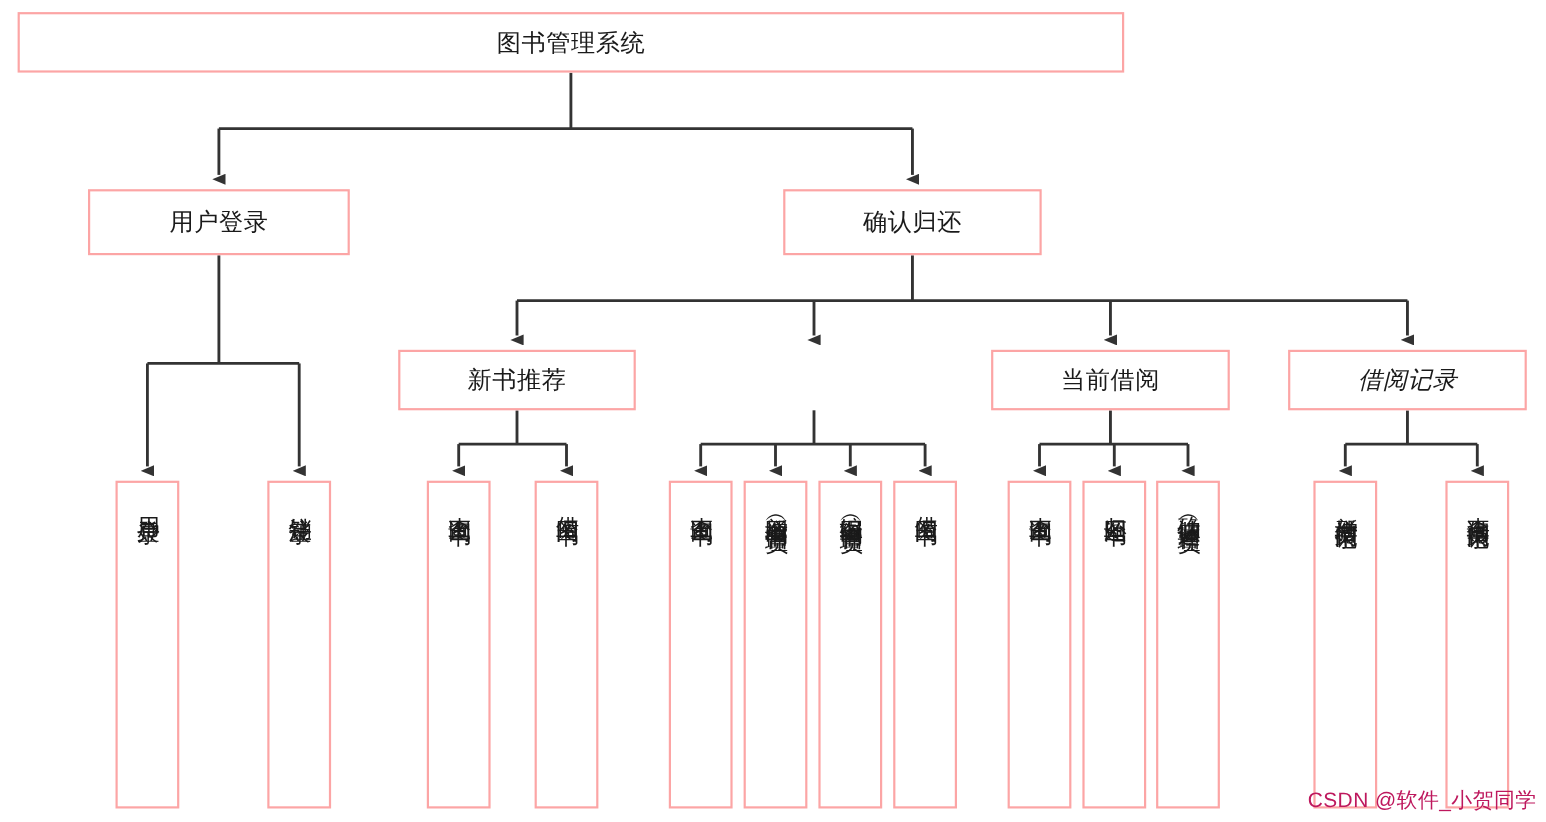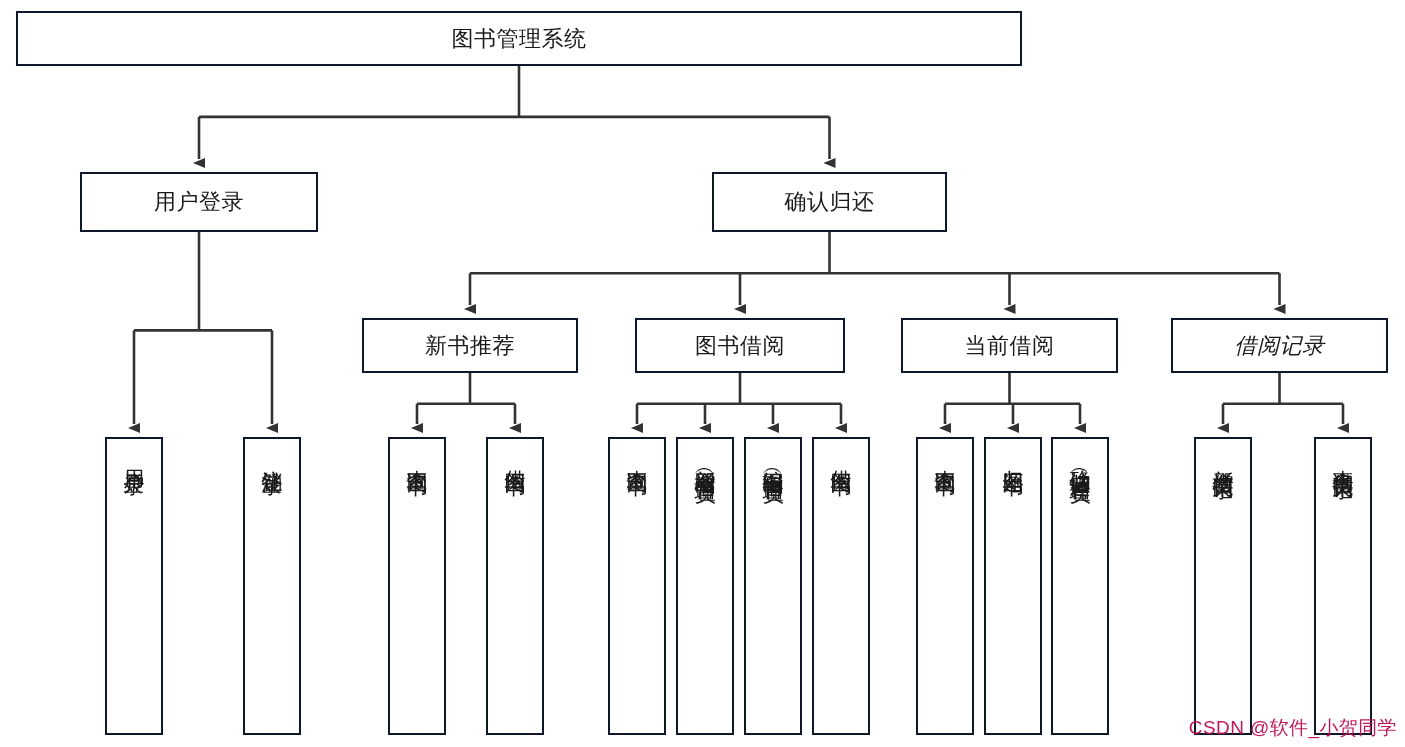--- a/index.html
+++ b/index.html
@@ -22,21 +22,21 @@
     left: 0;
     top: 0;
     width: 1405px;
     height: 747px;
     pointer-events: none;
   }
   .node {
     position: absolute;
     box-sizing: border-box;
     background: #ffffff;
-    border: 2px solid #0f172a;
+    border: 2px solid #fca5a5;
     display: flex;
     align-items: center;
     justify-content: center;
     color: #1a1a1a;
   }
   .node-label {
     display: block;
     text-align: center;
     line-height: 1.18;
     letter-spacing: 0.5px;
@@ -122,23 +122,20 @@
   <div class="node horiz" style="left: 80px; top: 172px; width: 238px; height: 60px;">
     <span class="node-label">用户登录</span>
   </div>
   <div class="node horiz" style="left: 712px; top: 172px; width: 235px; height: 60px;">
     <span class="node-label">确认归还</span>
   </div>
 
   <div class="node horiz" style="left: 362px; top: 318px; width: 216px; height: 55px;">
     <span class="node-label">新书推荐</span>
   </div>
-  <div class="node horiz" style="left: 635px; top: 318px; width: 210px; height: 55px;">
-    <span class="node-label">图书借阅</span>
-  </div>
   <div class="node horiz" style="left: 901px; top: 318px; width: 217px; height: 55px;">
     <span class="node-label">当前借阅</span>
   </div>
   <div class="node horiz" style="left: 1171px; top: 318px; width: 217px; height: 55px; font-style: italic;">
     <span class="node-label">借阅记录</span>
   </div>
 
   <div class="node vert" style="left: 105px; top: 437px; width: 58px; height: 298px;">
     <span class="node-label">用户登录</span>
   </div>

